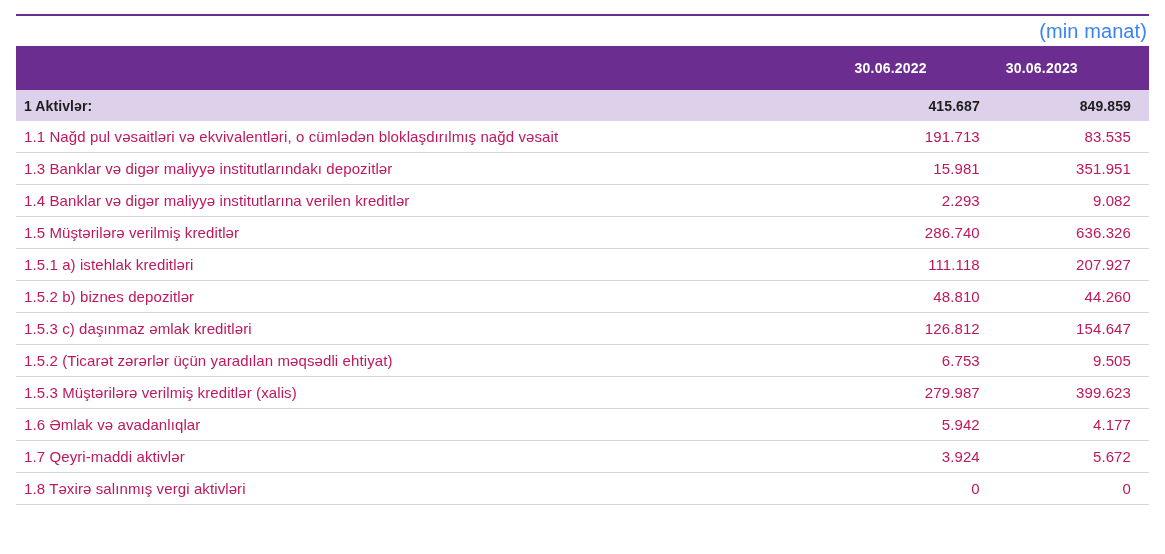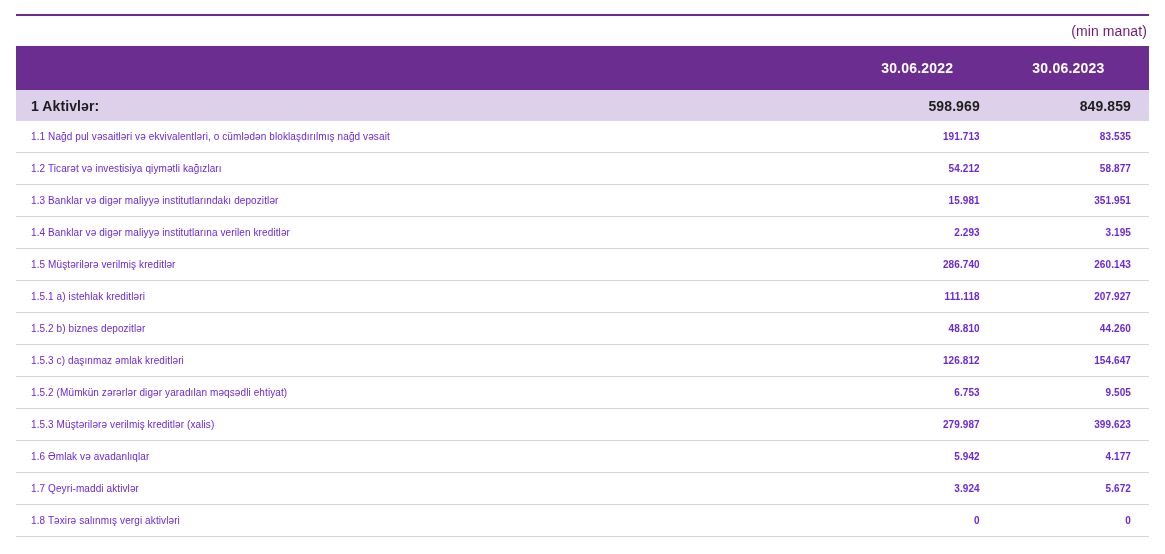--- a/index.html
+++ b/index.html
@@ -27,75 +27,74 @@
     margin: 14px 0 0 0;
   }
   .units-row {
     display: flex;
     justify-content: flex-end;
     align-items: center;
     height: 30px;
     padding-right: 2px;
   }
   .units {
-    font-size: 14px;
-    color: #701a75;
+    font-size: 20px;
+    color: #3b82f6;
     letter-spacing: .1px;
   }
   table.fin {
     width: 100%;
     border-collapse: collapse;
     table-layout: fixed;
   }
   table.fin col.c-label { width: 824px; }
   table.fin col.c-num   { width: 150px; }
 
   thead th {
     background: #6b2d8f;
     color: #ffffff;
     font-size: 14px;
     font-weight: bold;
-    text-align: center;
+    text-align: left;
     padding: 8px 18px 8px 8px;
     height: 28px;
     letter-spacing: .2px;
   }
   thead th.lbl {
     text-align: left;
   }
   tbody tr.total td {
     background: #ddd0ea;
     font-weight: bold;
     font-size: 14px;
     color: #1d1d1d;
   }
   tbody td {
-    font-size: 10px;
+    font-size: 15px;
     padding: 5px 8px 5px 4px;
     border-bottom: 1px solid #d8d2dc;
     height: 21px;
-    color: #6d28d9;
+    color: #be185d;
     letter-spacing: .1px;
   }
   tbody td.num {
     text-align: right;
     padding-right: 18px;
     font-variant-numeric: tabular-nums;
-    font-weight: bold;
   }
   tbody tr.total td.num {
     padding-right: 18px;
   }
   tbody tr:last-child td {
     border-bottom: 1px solid #d8d2dc;
   }
   tbody tr.total td {
     border-bottom: none;
   }
-  td.lbl { padding-left: 15px; }
+  td.lbl { padding-left: 8px; }
 </style>
 </head>
 <body>
 
 <div class="sheet">
 
   <div class="top-rule"></div>
 
   <div class="units-row">
     <span class="units">(min manat)</span>
@@ -110,66 +109,61 @@
     <thead>
       <tr>
         <th class="lbl"></th>
         <th>30.06.2022</th>
         <th>30.06.2023</th>
       </tr>
     </thead>
     <tbody>
       <tr class="total">
         <td class="lbl">1 Aktivlər:</td>
-        <td class="num">598.969</td>
+        <td class="num">415.687</td>
         <td class="num">849.859</td>
       </tr>
 
       <tr>
         <td class="lbl">1.1 Nağd pul vəsaitləri və ekvivalentləri, o cümlədən bloklaşdırılmış nağd vəsait</td>
         <td class="num">191.713</td>
         <td class="num">83.535</td>
       </tr>
       <tr>
-        <td class="lbl">1.2 Ticarət və investisiya qiymətli kağızları</td>
-        <td class="num">54.212</td>
-        <td class="num">58.877</td>
-      </tr>
-      <tr>
         <td class="lbl">1.3 Banklar və digər maliyyə institutlarındakı depozitlər</td>
         <td class="num">15.981</td>
         <td class="num">351.951</td>
       </tr>
       <tr>
         <td class="lbl">1.4 Banklar və digər maliyyə institutlarına verilen kreditlər</td>
         <td class="num">2.293</td>
-        <td class="num">3.195</td>
+        <td class="num">9.082</td>
       </tr>
       <tr>
         <td class="lbl">1.5 Müştərilərə verilmiş kreditlər</td>
         <td class="num">286.740</td>
-        <td class="num">260.143</td>
+        <td class="num">636.326</td>
       </tr>
       <tr>
         <td class="lbl">1.5.1 a) istehlak kreditləri</td>
         <td class="num">111.118</td>
         <td class="num">207.927</td>
       </tr>
       <tr>
         <td class="lbl">1.5.2 b) biznes depozitlər</td>
         <td class="num">48.810</td>
         <td class="num">44.260</td>
       </tr>
       <tr>
         <td class="lbl">1.5.3 c) daşınmaz əmlak kreditləri</td>
         <td class="num">126.812</td>
         <td class="num">154.647</td>
       </tr>
       <tr>
-        <td class="lbl">1.5.2 (Mümkün zərərlər digər yaradılan məqsədli ehtiyat)</td>
+        <td class="lbl">1.5.2 (Ticarət zərərlər üçün yaradılan məqsədli ehtiyat)</td>
         <td class="num">6.753</td>
         <td class="num">9.505</td>
       </tr>
       <tr>
         <td class="lbl">1.5.3 Müştərilərə verilmiş kreditlər (xalis)</td>
         <td class="num">279.987</td>
         <td class="num">399.623</td>
       </tr>
       <tr>
         <td class="lbl">1.6 Əmlak və avadanlıqlar</td>

